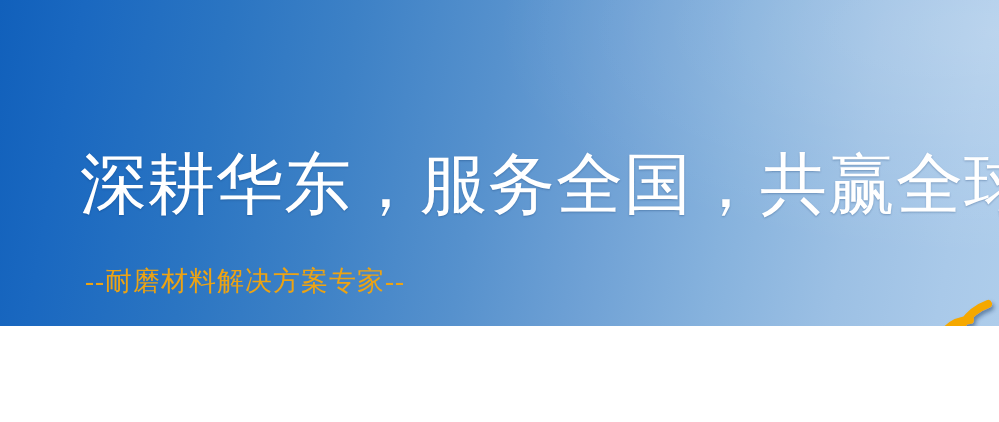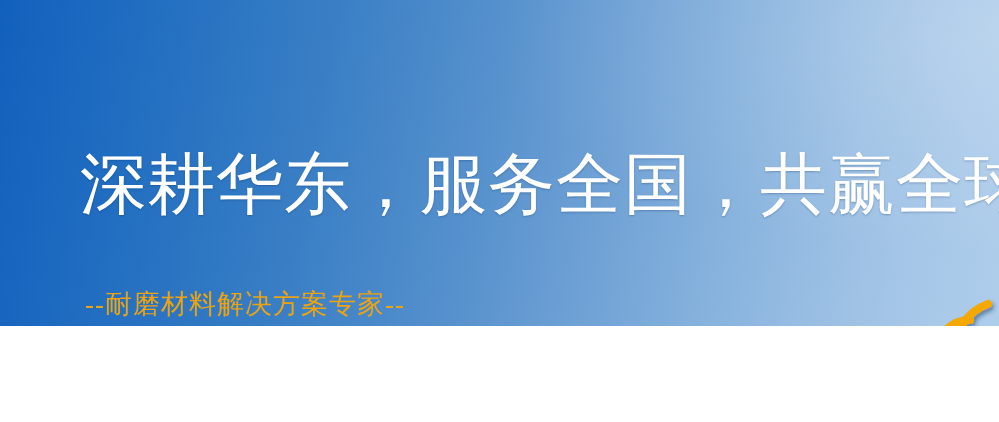--- a/index.html
+++ b/index.html
@@ -56,21 +56,20 @@
     position: absolute;
     left: 85px;
     top: 268px;
     font-family: "Liberation Serif", "DejaVu Serif", serif;
     font-size: 27px;
     line-height: 1;
     color: #ecа313;
     color: #eca313;
     letter-spacing: 1px;
     white-space: nowrap;
-    margin-top: 23px;
   }
 
   
   .logo {
     position: absolute;
     left: 748px;
     top: 296px;
     width: 251px;
     height: 126px;
   }

